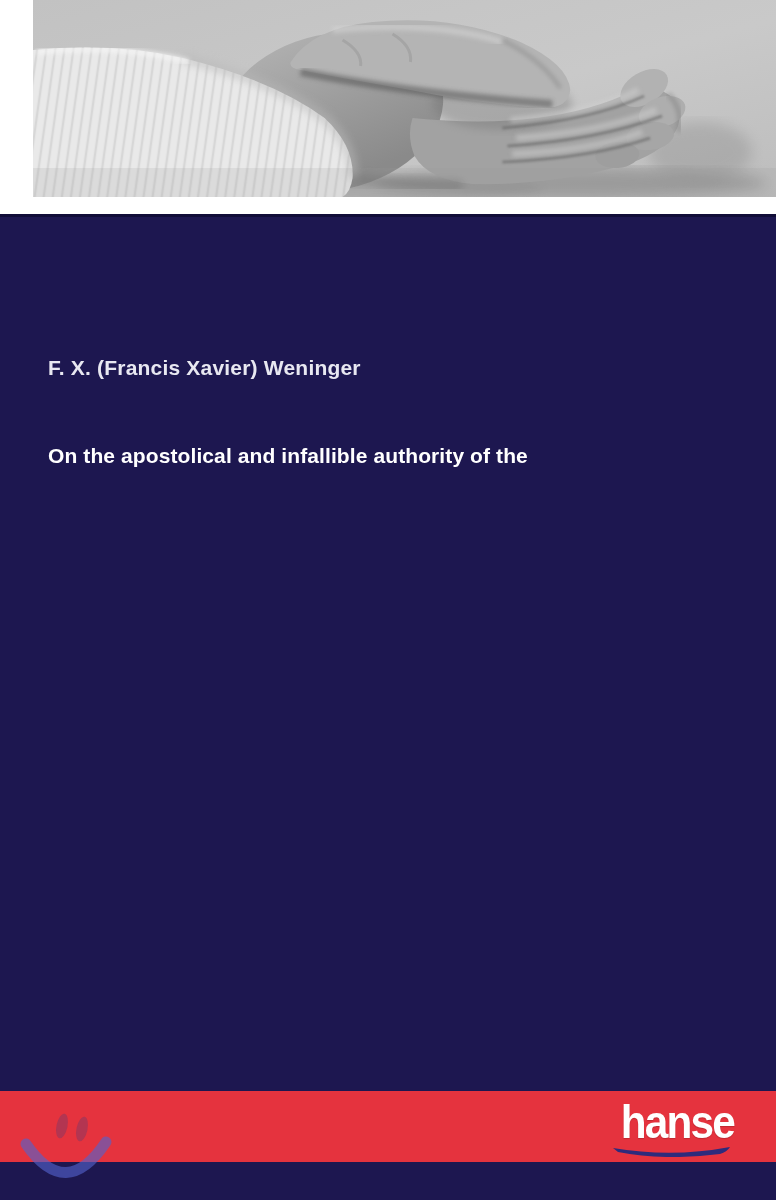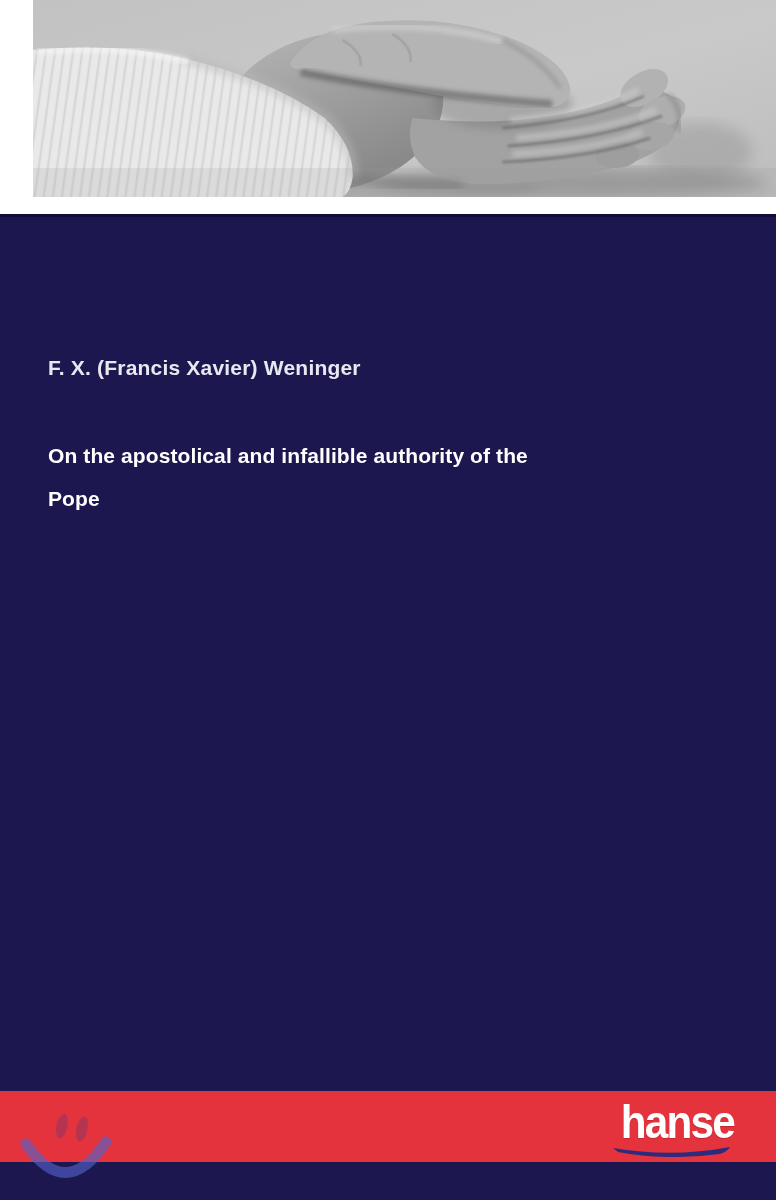--- a/index.html
+++ b/index.html
@@ -147,21 +147,20 @@
       <rect x="0" y="168" width="744" height="29" fill="#9a9a9a" opacity=".18"></rect>
     </svg>
   </div>
 
   <div class="body-block"></div>
 
   <div class="author">F. X. (Francis Xavier) Weninger</div>
 
   <div class="title">
     <span>On the apostolical and infallible authority of the</span>
-    <span>Pope</span>
   </div>
 
   <div class="publisher-band"></div>
 
   <svg class="smiley" viewBox="0 0 110 90" aria-hidden="true">
     <ellipse cx="44" cy="24" rx="5.5" ry="12.5" transform="rotate(12 44 24)" fill="#ad3553" opacity=".9"></ellipse>
     <ellipse cx="64" cy="27" rx="5.5" ry="12.5" transform="rotate(12 64 27)" fill="#ad3553" opacity=".9"></ellipse>
     <path d="M8,42 Q48,100 88,40" fill="none" stroke="rgba(82,99,205,.62)" stroke-width="11" stroke-linecap="round"></path>
   </svg>
 

